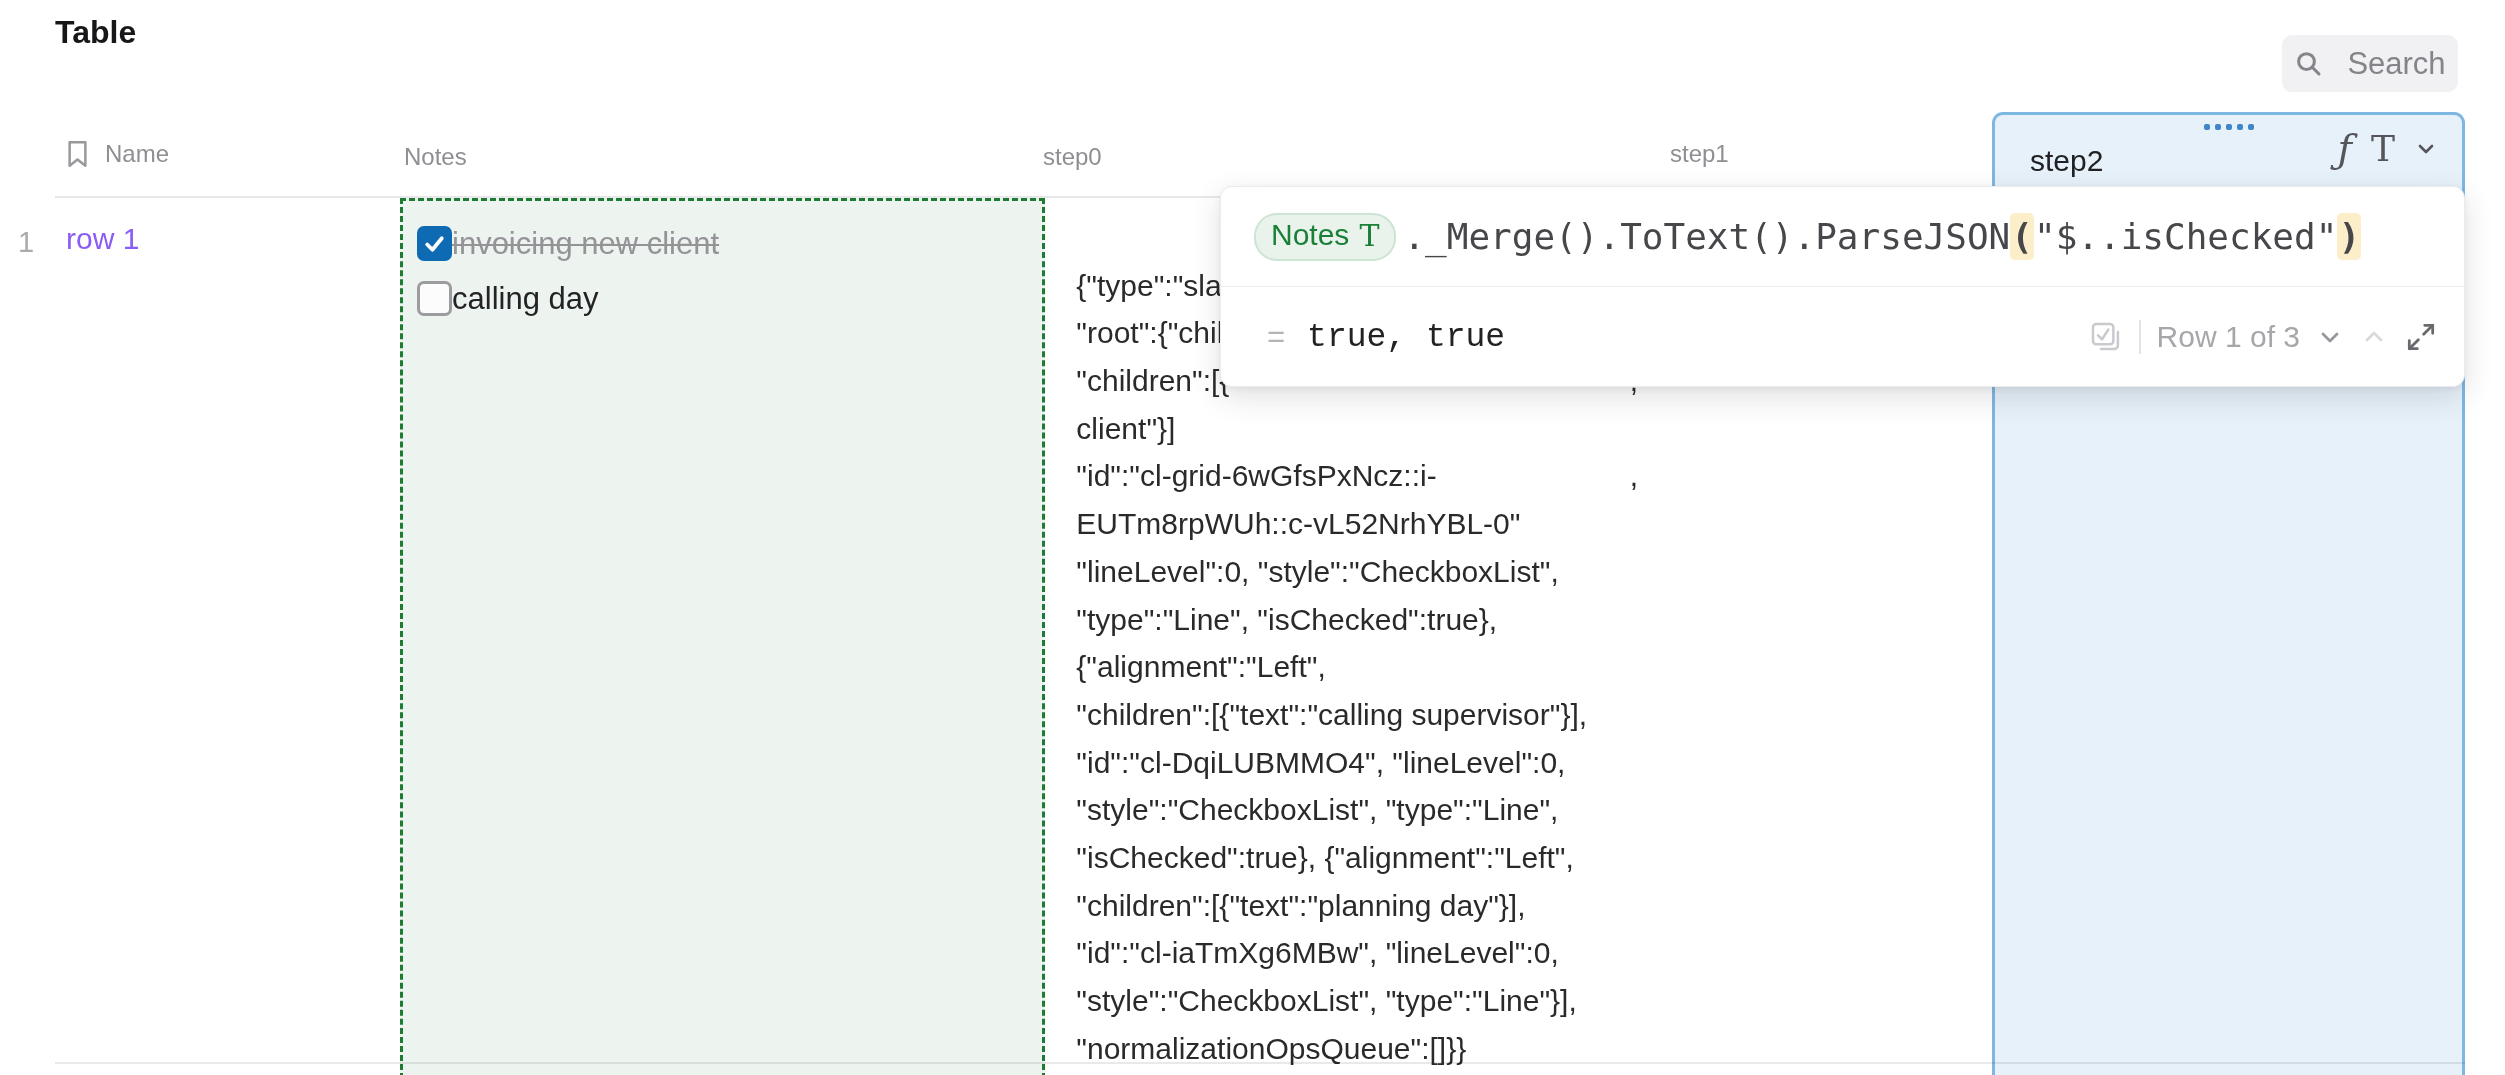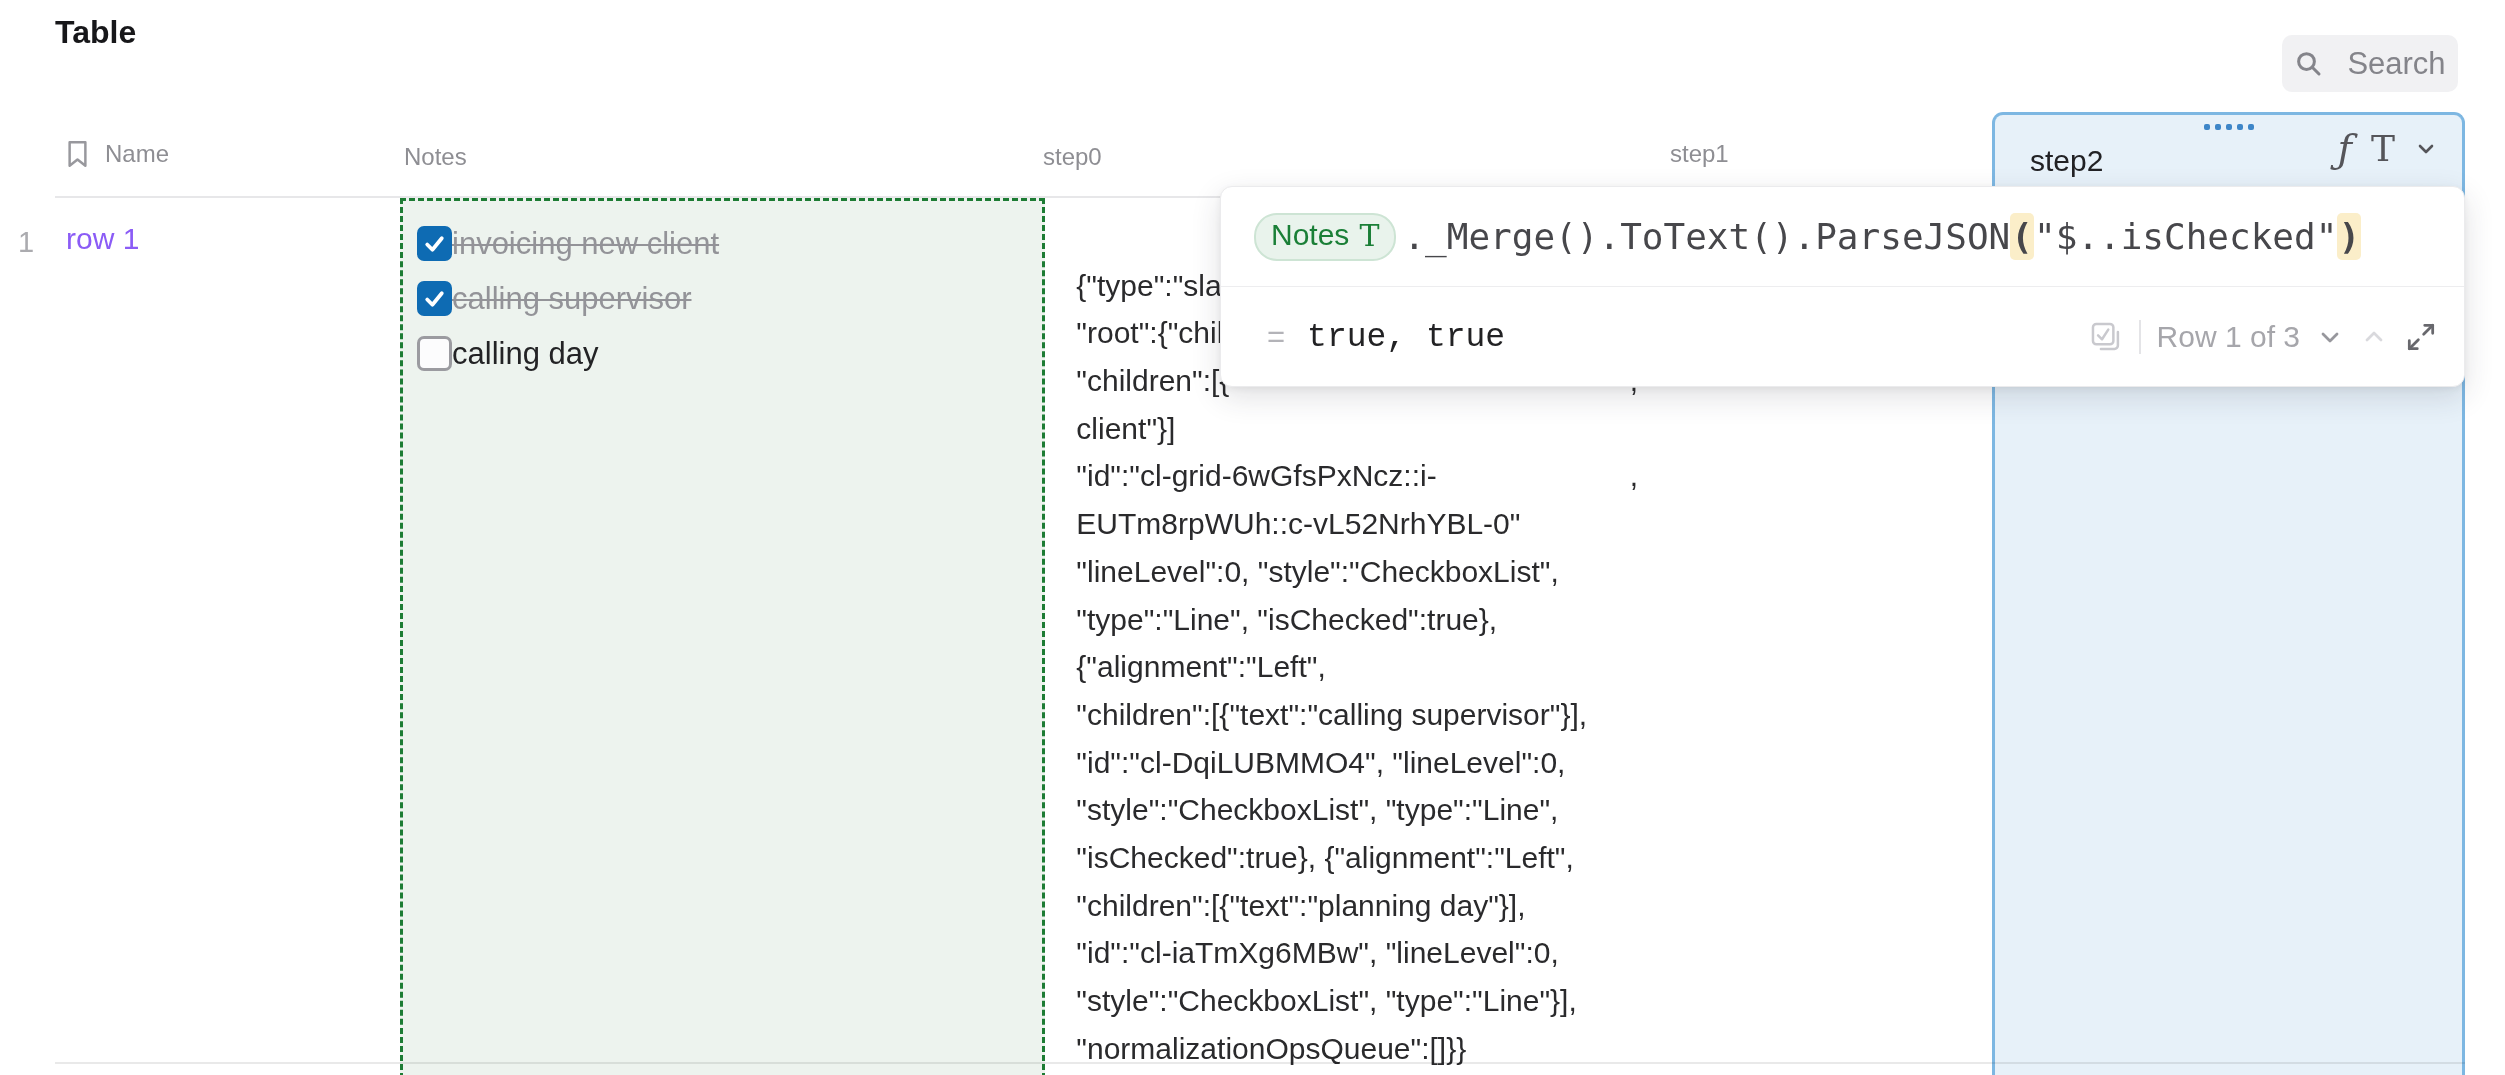--- a/index.html
+++ b/index.html
@@ -134,28 +134,20 @@
     <div>
   <div class="check-item">
     <span class="checkbox checked">
       <svg width="25" height="25" viewBox="0 0 24 24" fill="none" stroke="#ffffff" stroke-width="3.6" stroke-linecap="round" stroke-linejoin="round">
         <polyline points="5,13 10,18 19,7"></polyline>
       </svg>
     </span>
     <span class="check-label struck">invoicing new client</span>
   </div>
 
-  <div class="check-item">
-    <span class="checkbox checked">
-      <svg width="25" height="25" viewBox="0 0 24 24" fill="none" stroke="#ffffff" stroke-width="3.6" stroke-linecap="round" stroke-linejoin="round">
-        <polyline points="5,13 10,18 19,7"></polyline>
-      </svg>
-    </span>
-    <span class="check-label struck">calling supervisor</span>
-  </div>
 
   <div class="check-item">
     <span class="checkbox unchecked">
       
     </span>
     <span class="check-label">calling day</span>
   </div>
 </div>
   </div>
 

